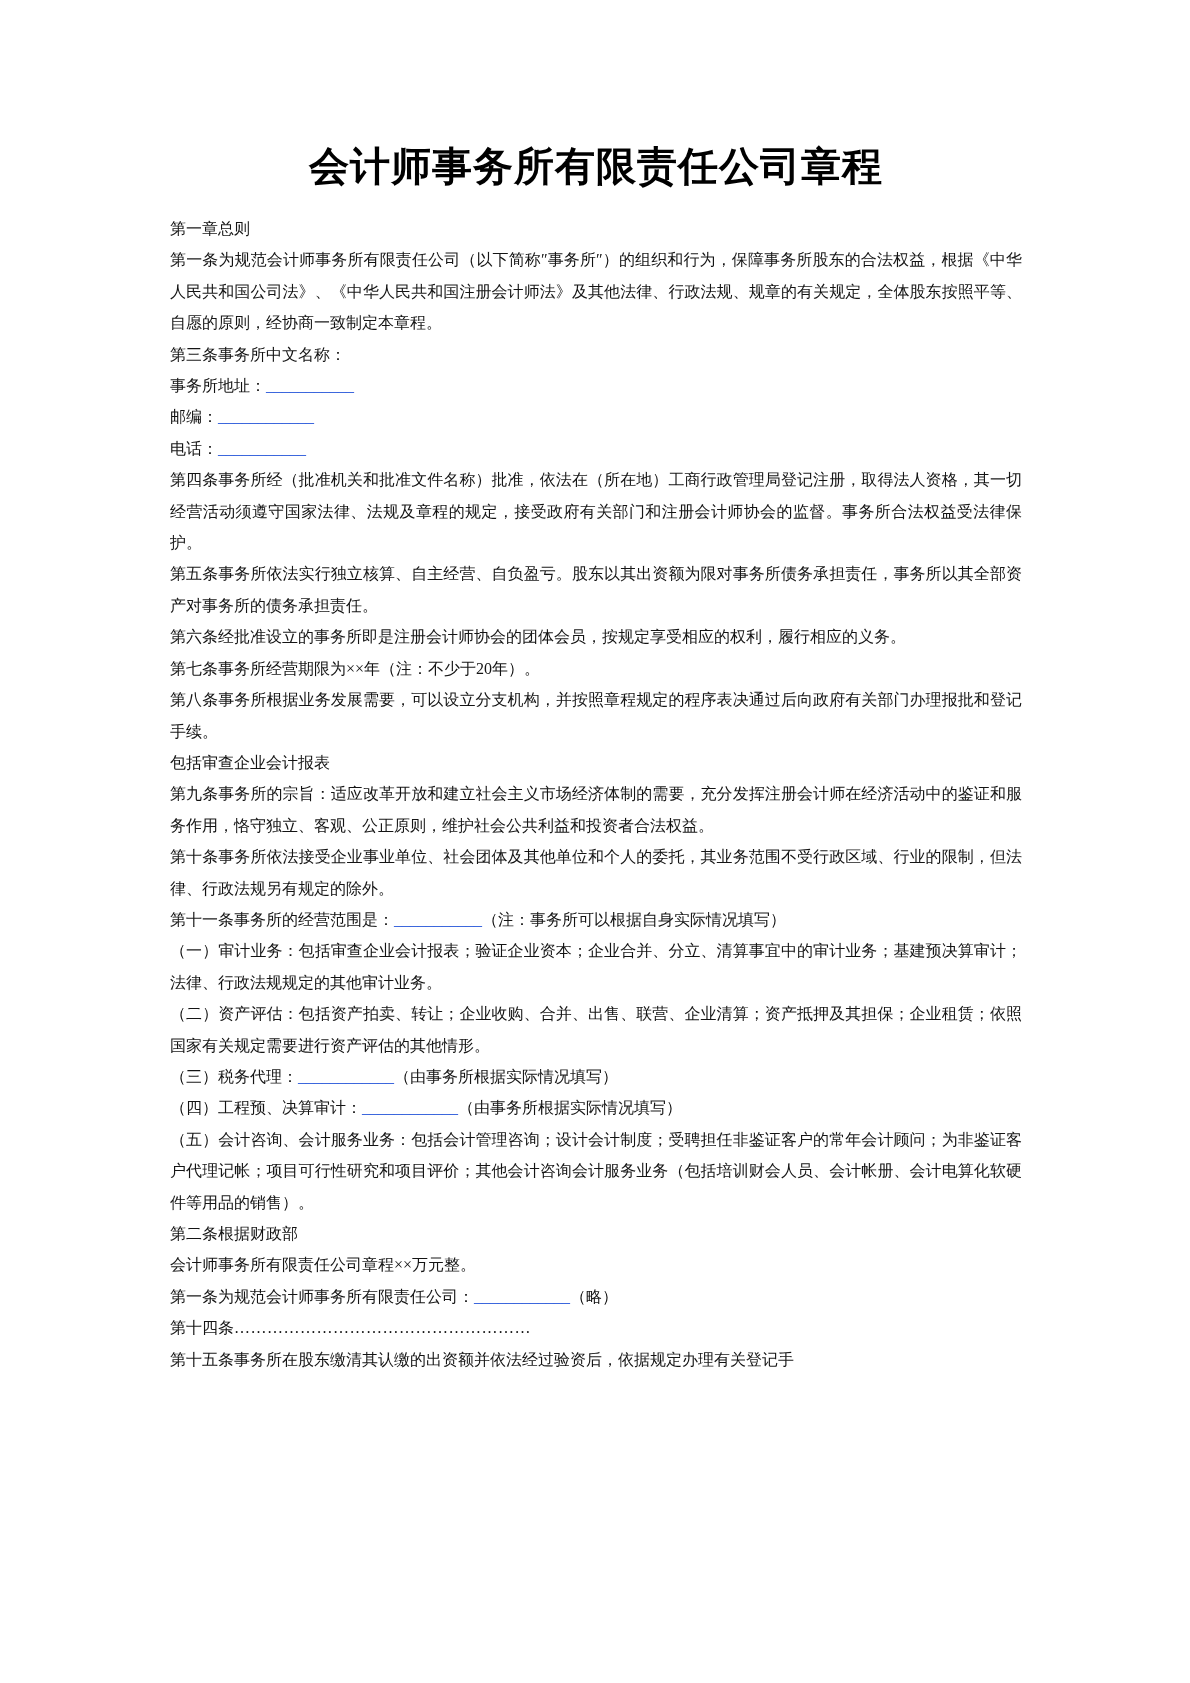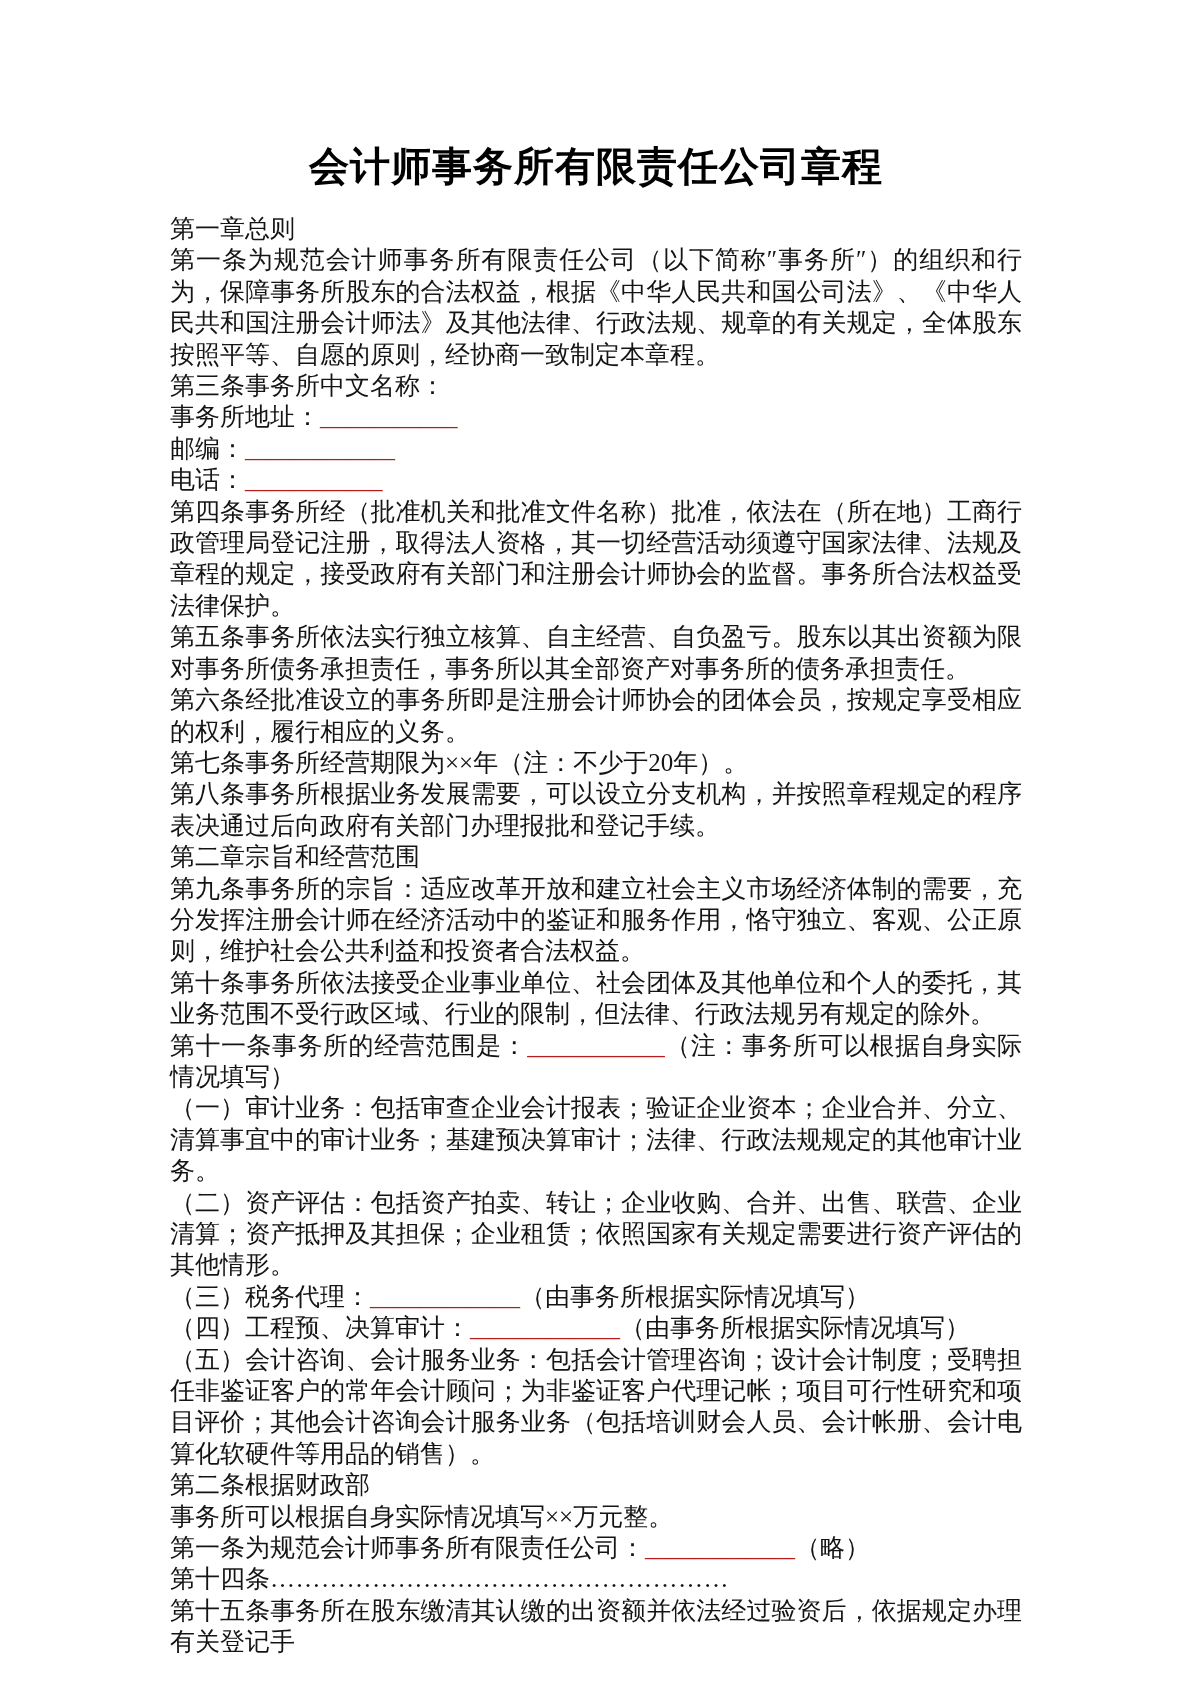--- a/index.html
+++ b/index.html
@@ -23,30 +23,30 @@
     margin: 0 0 22px 0;
     font-size: 40px;
     line-height: 1.2;
     font-weight: bold;
     text-align: center;
     color: #000000;
     letter-spacing: 1px;
   }
   .doc-body p {
     margin: 0;
-    font-size: 25px;
+    font-size: 16px;
     line-height: 31.4px;
     text-align: justify;
     word-break: break-all;
   }
   .doc-body span.text {
     color: #141414;
   }
   .doc-body span.blank {
-    color: #b91c1c;
+    color: #1d4ed8;
     letter-spacing: 0;
     white-space: nowrap;
   }
   .doc-body span.dots {
     color: #141414;
     letter-spacing: 0.5px;
     white-space: nowrap;
   }
 </style>
 </head>
@@ -59,28 +59,28 @@
       <p><span class="text">第一条为规范会计师事务所有限责任公司（以下简称″事务所″）的组织和行为，保障事务所股东的合法权益，根据《中华人民共和国公司法》、《中华人民共和国注册会计师法》及其他法律、行政法规、规章的有关规定，全体股东按照平等、自愿的原则，经协商一致制定本章程。</span></p>
       <p><span class="text">第三条事务所中文名称：</span></p>
       <p><span class="text">事务所地址：</span><span class="blank">___________</span></p>
       <p><span class="text">邮编：</span><span class="blank">____________</span></p>
       <p><span class="text">电话：</span><span class="blank">___________</span></p>
       <p><span class="text">第四条事务所经（批准机关和批准文件名称）批准，依法在（所在地）工商行政管理局登记注册，取得法人资格，其一切经营活动须遵守国家法律、法规及章程的规定，接受政府有关部门和注册会计师协会的监督。事务所合法权益受法律保护。</span></p>
       <p><span class="text">第五条事务所依法实行独立核算、自主经营、自负盈亏。股东以其出资额为限对事务所债务承担责任，事务所以其全部资产对事务所的债务承担责任。</span></p>
       <p><span class="text">第六条经批准设立的事务所即是注册会计师协会的团体会员，按规定享受相应的权利，履行相应的义务。</span></p>
       <p><span class="text">第七条事务所经营期限为××年（注：不少于20年）。</span></p>
       <p><span class="text">第八条事务所根据业务发展需要，可以设立分支机构，并按照章程规定的程序表决通过后向政府有关部门办理报批和登记手续。</span></p>
-      <p><span class="text">第二章宗旨和经营范围</span></p>
+      <p><span class="text">包括审查企业会计报表</span></p>
       <p><span class="text">第九条事务所的宗旨：适应改革开放和建立社会主义市场经济体制的需要，充分发挥注册会计师在经济活动中的鉴证和服务作用，恪守独立、客观、公正原则，维护社会公共利益和投资者合法权益。</span></p>
       <p><span class="text">第十条事务所依法接受企业事业单位、社会团体及其他单位和个人的委托，其业务范围不受行政区域、行业的限制，但法律、行政法规另有规定的除外。</span></p>
       <p><span class="text">第十一条事务所的经营范围是：</span><span class="blank">___________</span><span class="text">（注：事务所可以根据自身实际情况填写）</span></p>
       <p><span class="text">（一）审计业务：包括审查企业会计报表；验证企业资本；企业合并、分立、清算事宜中的审计业务；基建预决算审计；法律、行政法规规定的其他审计业务。</span></p>
       <p><span class="text">（二）资产评估：包括资产拍卖、转让；企业收购、合并、出售、联营、企业清算；资产抵押及其担保；企业租赁；依照国家有关规定需要进行资产评估的其他情形。</span></p>
       <p><span class="text">（三）税务代理：</span><span class="blank">____________</span><span class="text">（由事务所根据实际情况填写）</span></p>
       <p><span class="text">（四）工程预、决算审计：</span><span class="blank">____________</span><span class="text">（由事务所根据实际情况填写）</span></p>
       <p><span class="text">（五）会计咨询、会计服务业务：包括会计管理咨询；设计会计制度；受聘担任非鉴证客户的常年会计顾问；为非鉴证客户代理记帐；项目可行性研究和项目评价；其他会计咨询会计服务业务（包括培训财会人员、会计帐册、会计电算化软硬件等用品的销售）。</span></p>
       <p><span class="text">第二条根据财政部</span></p>
-      <p><span class="text">事务所可以根据自身实际情况填写××万元整。</span></p>
+      <p><span class="text">会计师事务所有限责任公司章程××万元整。</span></p>
       <p><span class="text">第一条为规范会计师事务所有限责任公司：</span><span class="blank">____________</span><span class="text">（略）</span></p>
       <p><span class="text">第十四条</span><span class="dots">………………………………………………</span></p>
       <p><span class="text">第十五条事务所在股东缴清其认缴的出资额并依法经过验资后，依据规定办理有关登记手</span></p>
     </div>
 </div>
 
 </body></html>

